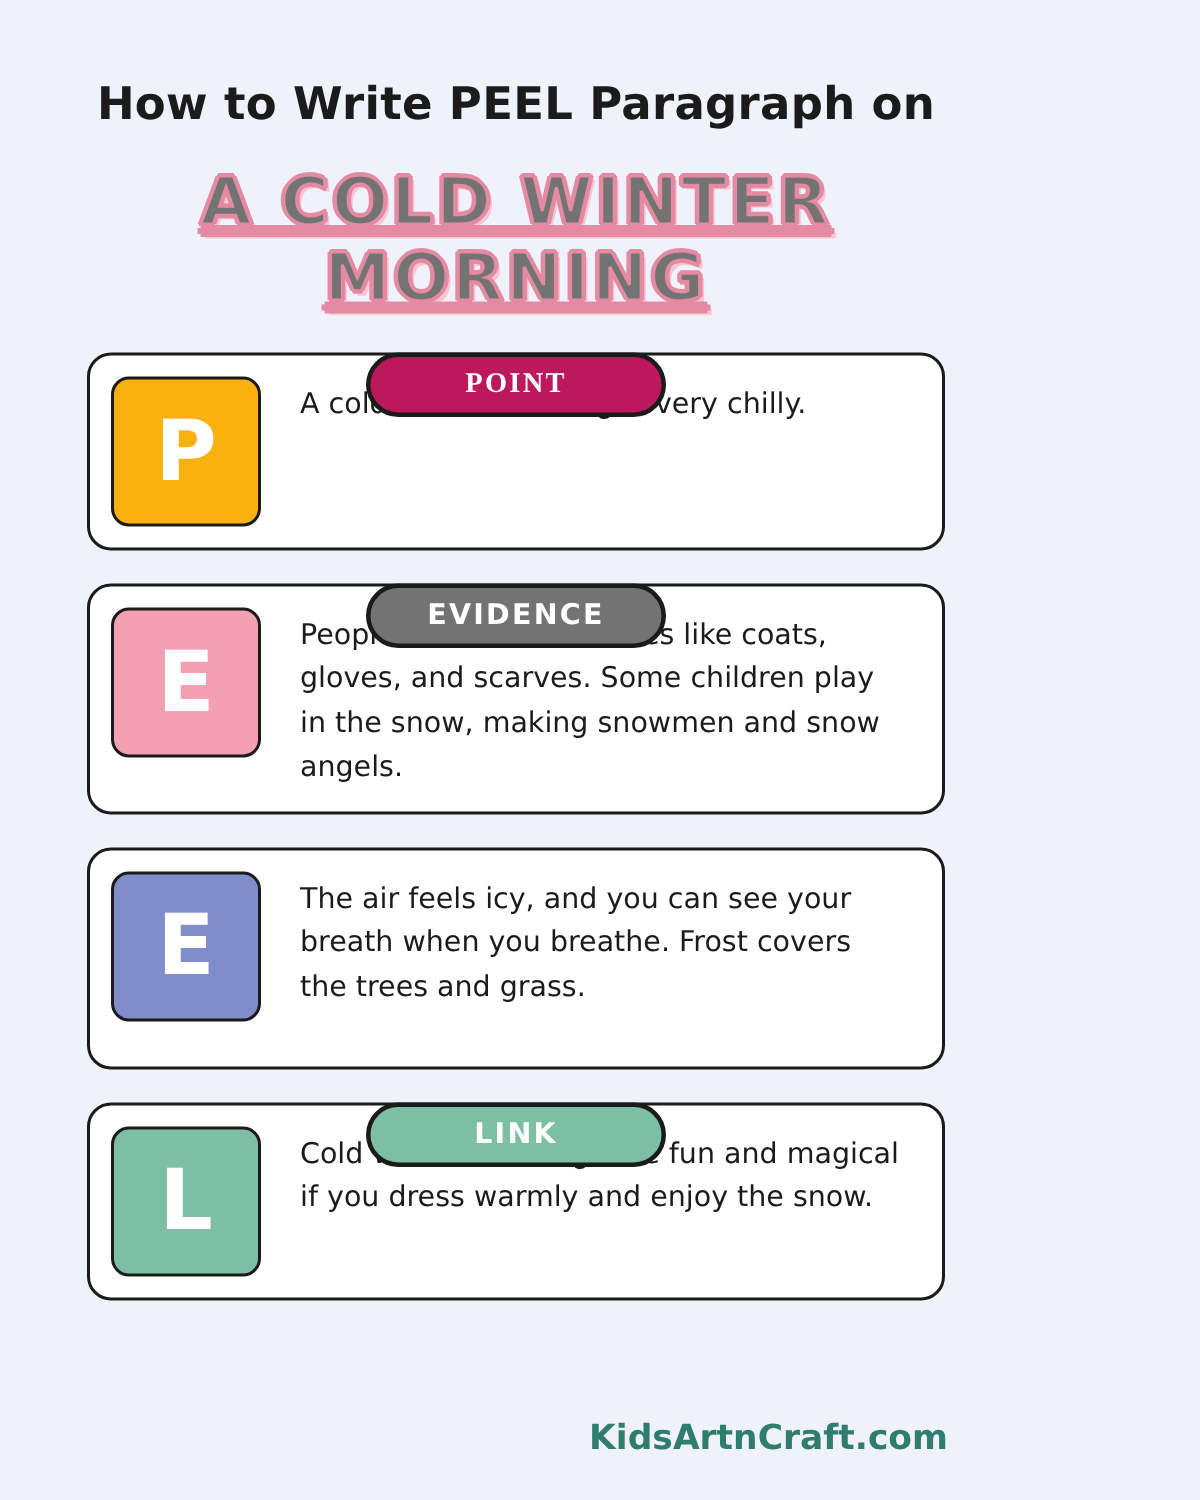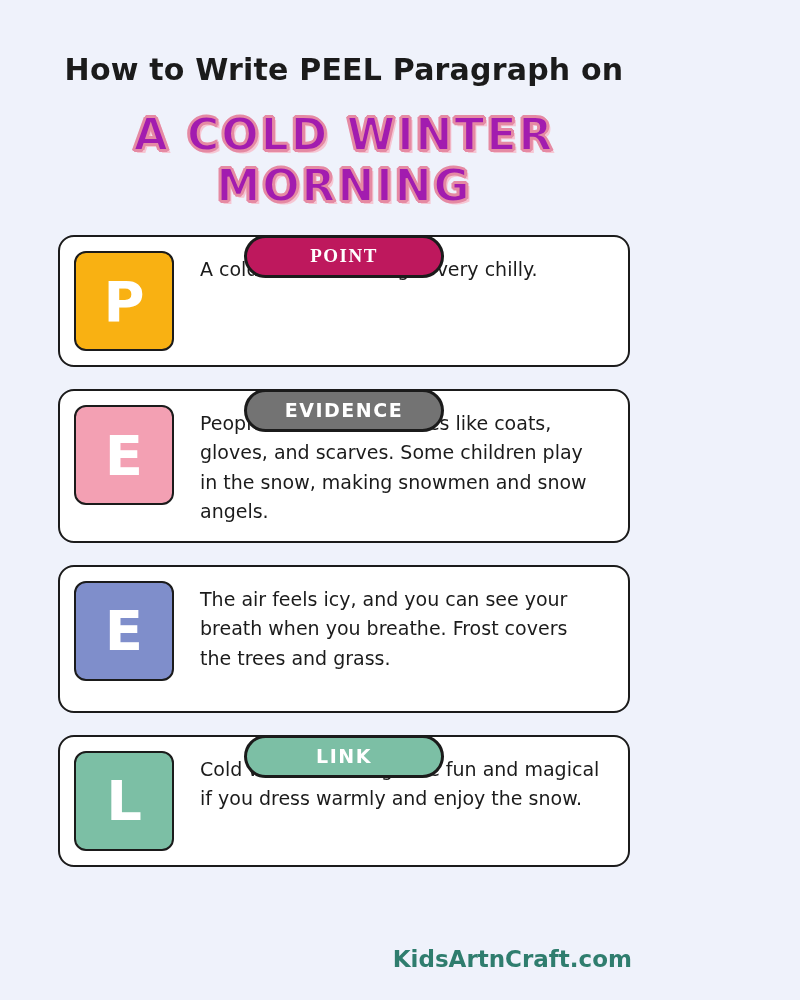--- a/index.html
+++ b/index.html
@@ -32,28 +32,29 @@
     font-weight: bold;
     color: #1b1b1b;
     letter-spacing: 0.2px;
   }
   .heading-line2 {
     margin-top: 22px;
     font-family: "DejaVu Sans", sans-serif;
     font-size: 44px;
     font-weight: bold;
     letter-spacing: 2px;
-    color: #a21caf;
+    color: #737373;
     -webkit-text-stroke: 2px #e58aa3;
     text-shadow:
       2px 0 0 #e58aa3,
      -2px 0 0 #e58aa3,
       0 2px 0 #e58aa3,
       0 -2px 0 #e58aa3,
       3px 3px 0 #f6c6d3;
+    text-decoration: underline;
   }
 
   
   .sections {
     margin-top: 24px;
     padding: 0 58px;
   }
   .section {
     position: relative;
     margin-bottom: 22px;

